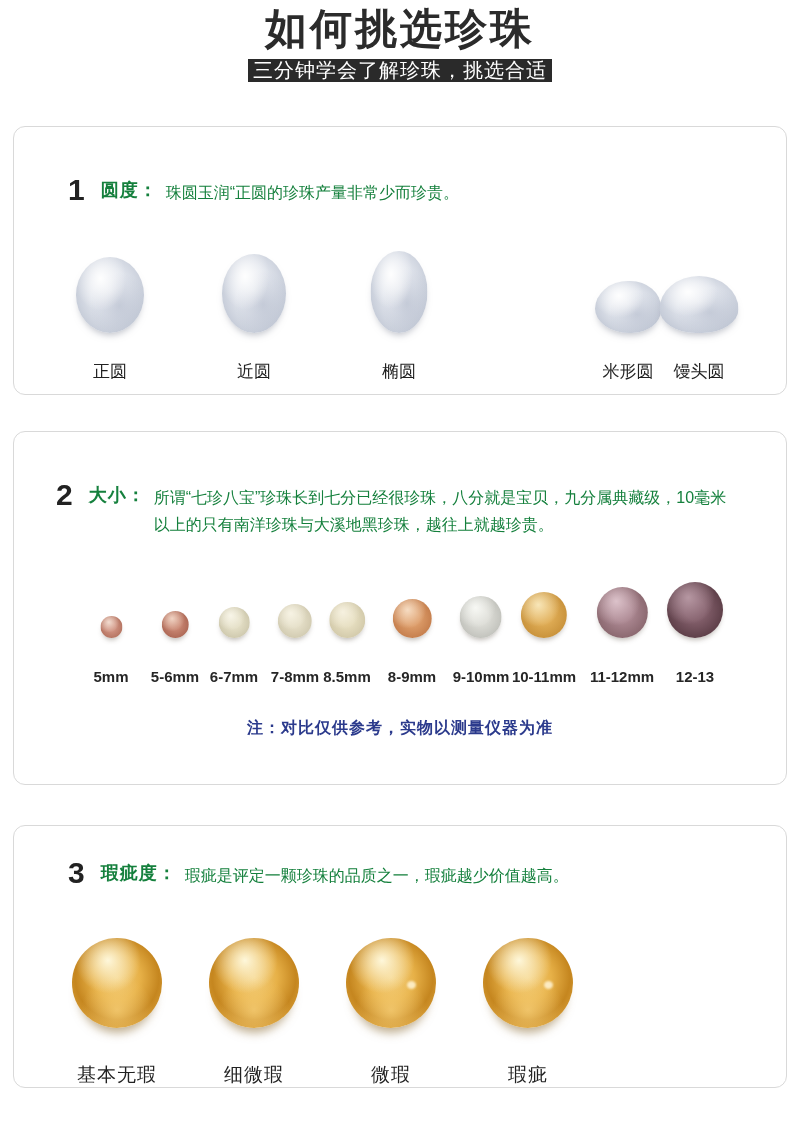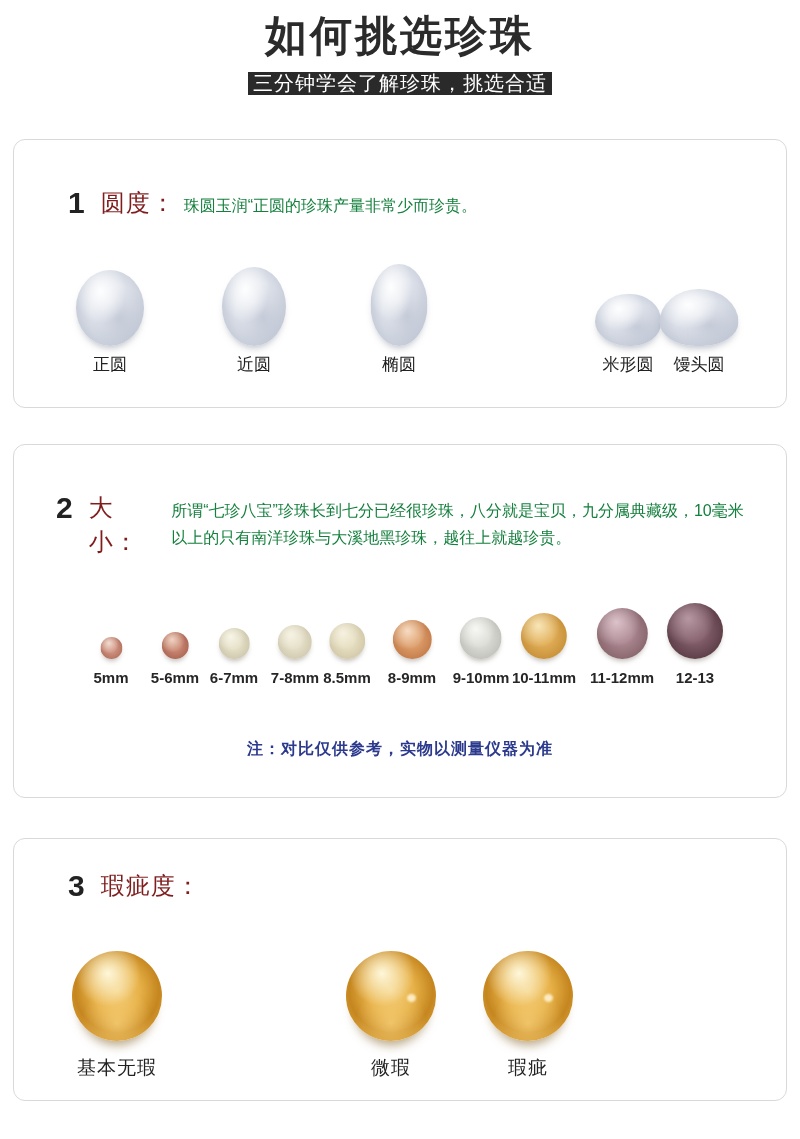--- a/index.html
+++ b/index.html
@@ -3,50 +3,50 @@
 <meta charset="utf-8">
 <style>
   html,body{margin:0;padding:0;}
   body{
     width:800px;height:1139px;background:#ffffff;
     font-family:"Liberation Sans","DejaVu Sans",sans-serif;
     overflow:hidden;position:relative;
   }
   
   .page-title{
-    margin:12px;text-align:center;
+    margin:5px;text-align:center;
     font-size:42px;font-weight:700;color:#2b2b2b;letter-spacing:3px;line-height:48px;
   }
   .banner{
     display:block;width:304px;margin:6px auto 0;
     background:#2a2a2a;color:#ffffff;text-align:center;
     font-size:20px;line-height:23px;height:23px;letter-spacing:1px;
   }
   
   .sec-box{
     box-sizing:border-box;margin:0 13px;width:774px;
     border:1px solid #d9d9d9;border-radius:12px;background:#ffffff;
   }
   #box1{margin-top:44px;height:269px;}
   #box2{margin-top:36px;height:354px;}
   #box3{margin-top:40px;height:263px;}
   .sec-head{display:flex;align-items:flex-start;}
   #box1 .sec-head{padding:46px 30px 0 54px;}
   #box2 .sec-head{padding:46px 30px 0 42px;}
   #box3 .sec-head{padding:30px 30px 0 54px;}
   .sec-num{font-size:30px;line-height:34px;font-weight:600;color:#222;margin-right:16px;}
-  .sec-title{font-size:24px;line-height:34px;font-weight:400;color:#7f1d1d;letter-spacing:1px;}
+  .sec-title{font-size:18px;line-height:34px;font-weight:700;color:#15803d;letter-spacing:1px;}
   .sec-desc{font-size:16px;line-height:27px;color:#15803d;padding-top:6px;margin-left:8px;}
   #box2 .sec-desc{width:588px;}
   
   .pearl-row{position:relative;width:100%;}
   #box1 .pearl-row{margin-top:40px;height:112px;}
   #box2 .pearl-row{margin-top:42px;height:90px;}
   #box3 .pearl-row{margin-top:42px;height:130px;}
-  .row-item{position:absolute;top:0;transform:translateX(-50%);display:flex;flex-direction:column;align-items:center;}
+  .row-item{position:absolute;top:0;transform:translateX(-50%);display:flex;flex-direction:column;align-items:center;gap:20px;}
   .holder{display:flex;align-items:flex-end;}
   .row1 .holder{height:86px;}
   .row2 .holder{height:58px;}
   .row3 .holder{height:96px;}
   .row1 .row-label{font-size:17px;margin-top:7px;color:#222;white-space:nowrap;}
   .row2 .row-label{font-size:15px;font-weight:700;margin-top:10px;color:#262626;white-space:nowrap;}
   .row3 .row-label{font-size:19px;margin-top:14px;color:#222;letter-spacing:1px;white-space:nowrap;}
   .pearl{position:relative;border-radius:50%;}
   .pearl-white{
     background:
@@ -189,28 +189,35 @@
         <div class="row-label">12-13</div>
       </div>
     </div>
   <div class="size-note">注：对比仅供参考，实物以测量仪器为准</div>
 </div>
 
 <div class="sec-box" id="box3">
   <div class="sec-head">
     <span class="sec-num">3</span>
     <span class="sec-title">瑕疵度：</span>
+    <span class="sec-desc">瑕疵是评定一颗珍珠的品质之一，瑕疵越少价值越高。</span>
   </div>
   <div class="pearl-row row3">
       <div class="row-item" style="left: 103px;">
         <div class="holder">
           <div class="pearl pearl-gold" style="width: 90px; height: 90px;"></div>
         </div>
         <div class="row-label">基本无瑕</div>
       </div>
+      <div class="row-item" style="left: 240px;">
+        <div class="holder">
+          <div class="pearl pearl-gold" style="width: 90px; height: 90px;"></div>
+        </div>
+        <div class="row-label">细微瑕</div>
+      </div>
       <div class="row-item" style="left: 377px;">
         <div class="holder">
           <div class="pearl pearl-gold" style="width: 90px; height: 90px;">
             <span class="blemish"></span>
           </div>
         </div>
         <div class="row-label">微瑕</div>
       </div>
       <div class="row-item" style="left: 514px;">
         <div class="holder">

